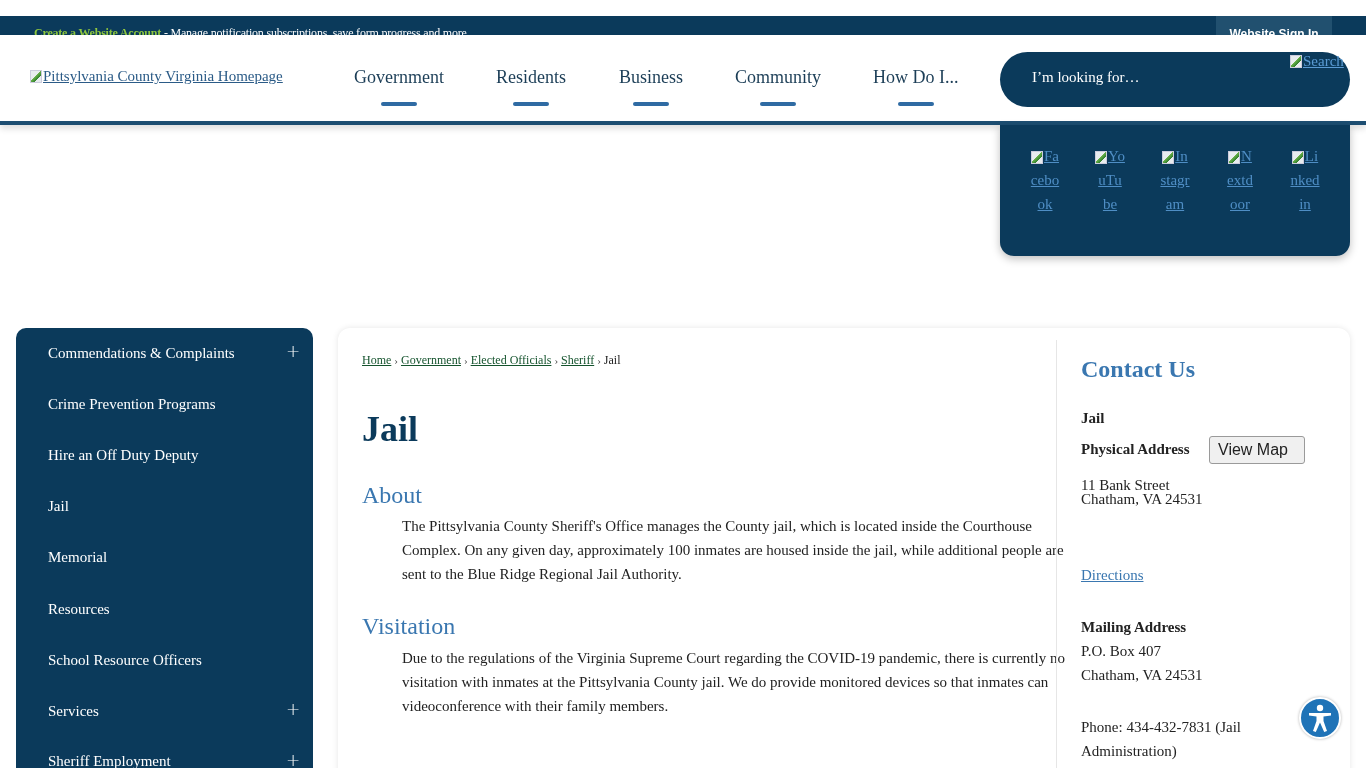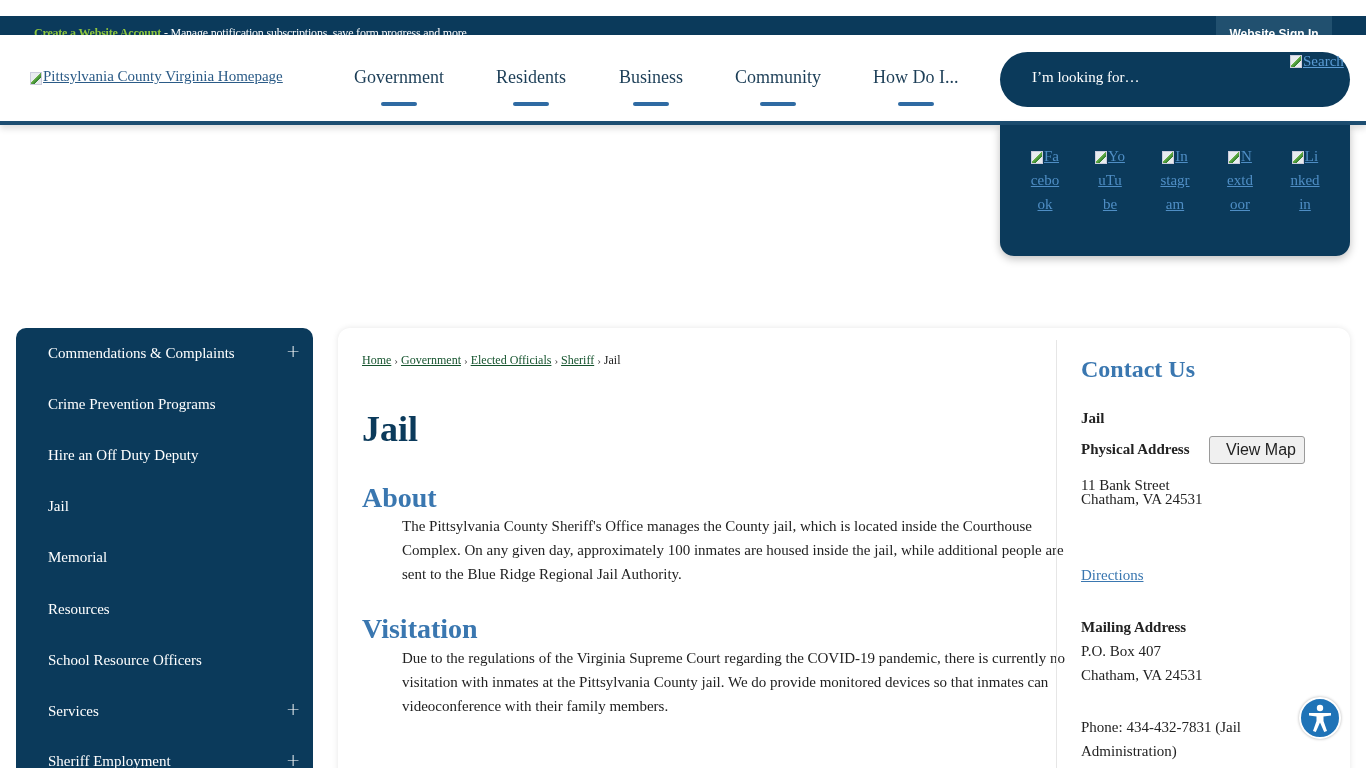--- a/index.html
+++ b/index.html
@@ -10,21 +10,21 @@
   .topbar { position: absolute; left: 0; top: 16px; width: 1366px; height: 35px; background: #0b3a5b; }
   .topbar .promo { position: absolute; left: 34px; top: 10px; font-size: 12px; color: #fff; letter-spacing: -0.2px; }
   .topbar .promo a { color: #8ec63f; font-weight: bold; text-decoration: none; }
   .topbar .signin { position: absolute; left: 1216px; top: 0; width: 116px; height: 35px; background: #21506f;
      color: #fff; font-family: "Liberation Sans", sans-serif; font-size: 12px; font-weight: bold;
      display: flex; align-items: center; justify-content: center; }
 
   
   .header { position: absolute; left: 0; top: 35px; width: 1366px; height: 90px; background: #fff;
      border-bottom: 4px solid #1d4e72; box-shadow: 0 4px 6px rgba(0,0,0,0.12); }
-  .logo { position: absolute; left: 30px; top: 33px; font-size: 15px; color: #2b5b87; text-decoration: underline; display: flex; align-items: flex-end; }
+  .logo { position: absolute; left: 30px; top: 33px; font-size: 15px; color: #2b5b87; text-decoration: underline; display: flex; align-items: center; }
   .broken-img { display: inline-block; width: 12px; height: 13px; background: linear-gradient(135deg, #e8ecef 45%, #6bb24a 46%, #2d7d2b 70%, #e8ecef 71%); border: 1px solid #ccd; margin-right: 1px; vertical-align: middle; }
   .nav { position: absolute; top: 0; height: 90px; }
   .nav-item { position: absolute; top: 32px; font-size: 18px; color: #1c3e57; white-space: nowrap; text-align: center; }
   .nav-item .bar { display: block; width: 36px; height: 4px; border-radius: 2px; background: #2f6ba3; margin: 14px auto 0; }
 
   .search { position: absolute; left: 1000px; top: 17px; width: 350px; height: 55px; background: #0b3a5b; border-radius: 28px; }
   .search input { position: absolute; left: 32px; top: 17px; width: 220px; background: transparent; border: none; outline: none;
      color: #fff; font-family: "Liberation Serif", serif; font-size: 15px; }
   .search input::placeholder { color: #fff; }
   .search .search-btn { position: absolute; left: 290px; top: 1px; font-size: 15px; color: #5a9bd4; text-decoration: underline; display: flex; align-items: center; }
@@ -40,32 +40,32 @@
   .side-item { position: absolute; left: 32px; font-size: 15px; color: #fff; white-space: nowrap; }
   .side-plus { position: absolute; left: 270px; color: #fff; font-size: 17px; font-family: "DejaVu Sans", sans-serif; font-weight: 300; }
 
   
   .main { position: absolute; left: 338px; top: 328px; width: 1012px; height: 460px; background: #fff; border-radius: 12px 12px 0 0;
      box-shadow: 0 0 6px rgba(0,0,0,0.10); }
   .breadcrumb { position: absolute; left: 24px; top: 25px; font-size: 12px; color: #222; }
   .breadcrumb a { color: #14532d; text-decoration: underline; }
   .breadcrumb .sep { color: #555; margin: 0 3px; font-size: 11px; }
   .page-title { position: absolute; left: 24px; top: 80px; font-size: 36px; font-weight: bold; color: #0b3a5b; }
-  .h2 { position: absolute; left: 24px; font-size: 28px; font-weight: bold; color: #3a77b0; }
+  .h2 { position: absolute; left: 24px; font-size: 24px; font-weight: normal; color: #3a77b0; }
   .para { position: absolute; left: 24px; width: 670px; font-size: 15px; line-height: 24px; color: #222; margin-left: 40px; }
 
   .divider { position: absolute; left: 718px; top: 12px; width: 1px; height: 448px; background: #e6e6e6; }
 
   .contact { position: absolute; left: 743px; top: 0; width: 250px; }
   .contact .title { position: absolute; left: 0; top: 28px; font-size: 24px; font-weight: bold; color: #3a77b0; white-space: nowrap; }
   .contact .txt { position: absolute; left: 0; font-size: 15px; color: #222; white-space: nowrap; }
   .contact .b { font-weight: bold; }
   .contact .link { color: #3a77b0; text-decoration: underline; }
   .viewmap { position: absolute; left: 128px; top: 108px; width: 96px; height: 28px; background: #f0f0f0; border: 1px solid #9a9a9a;
-     border-radius: 3px; font-family: "Liberation Sans", sans-serif; font-size: 16px; color: #222; display: flex; align-items: center; justify-content: flex-end; padding-right: 8px; }
+     border-radius: 3px; font-family: "Liberation Sans", sans-serif; font-size: 16px; color: #222; display: flex; align-items: center; justify-content: flex-end; padding-right: 16px; }
 
   .a11y { position: absolute; left: 1299px; top: 697px; width: 42px; height: 42px; border-radius: 50%; background: #1f73b7;
      border: 2px solid #fff; box-shadow: 0 0 3px rgba(0,0,0,0.3); }
 </style>
 </head>
 <body>
 
 <div class="topbar">
   <div class="promo">
     <a href="#">Create a Website Account</a><span> - Manage notification subscriptions, save form progress and more.</span>

